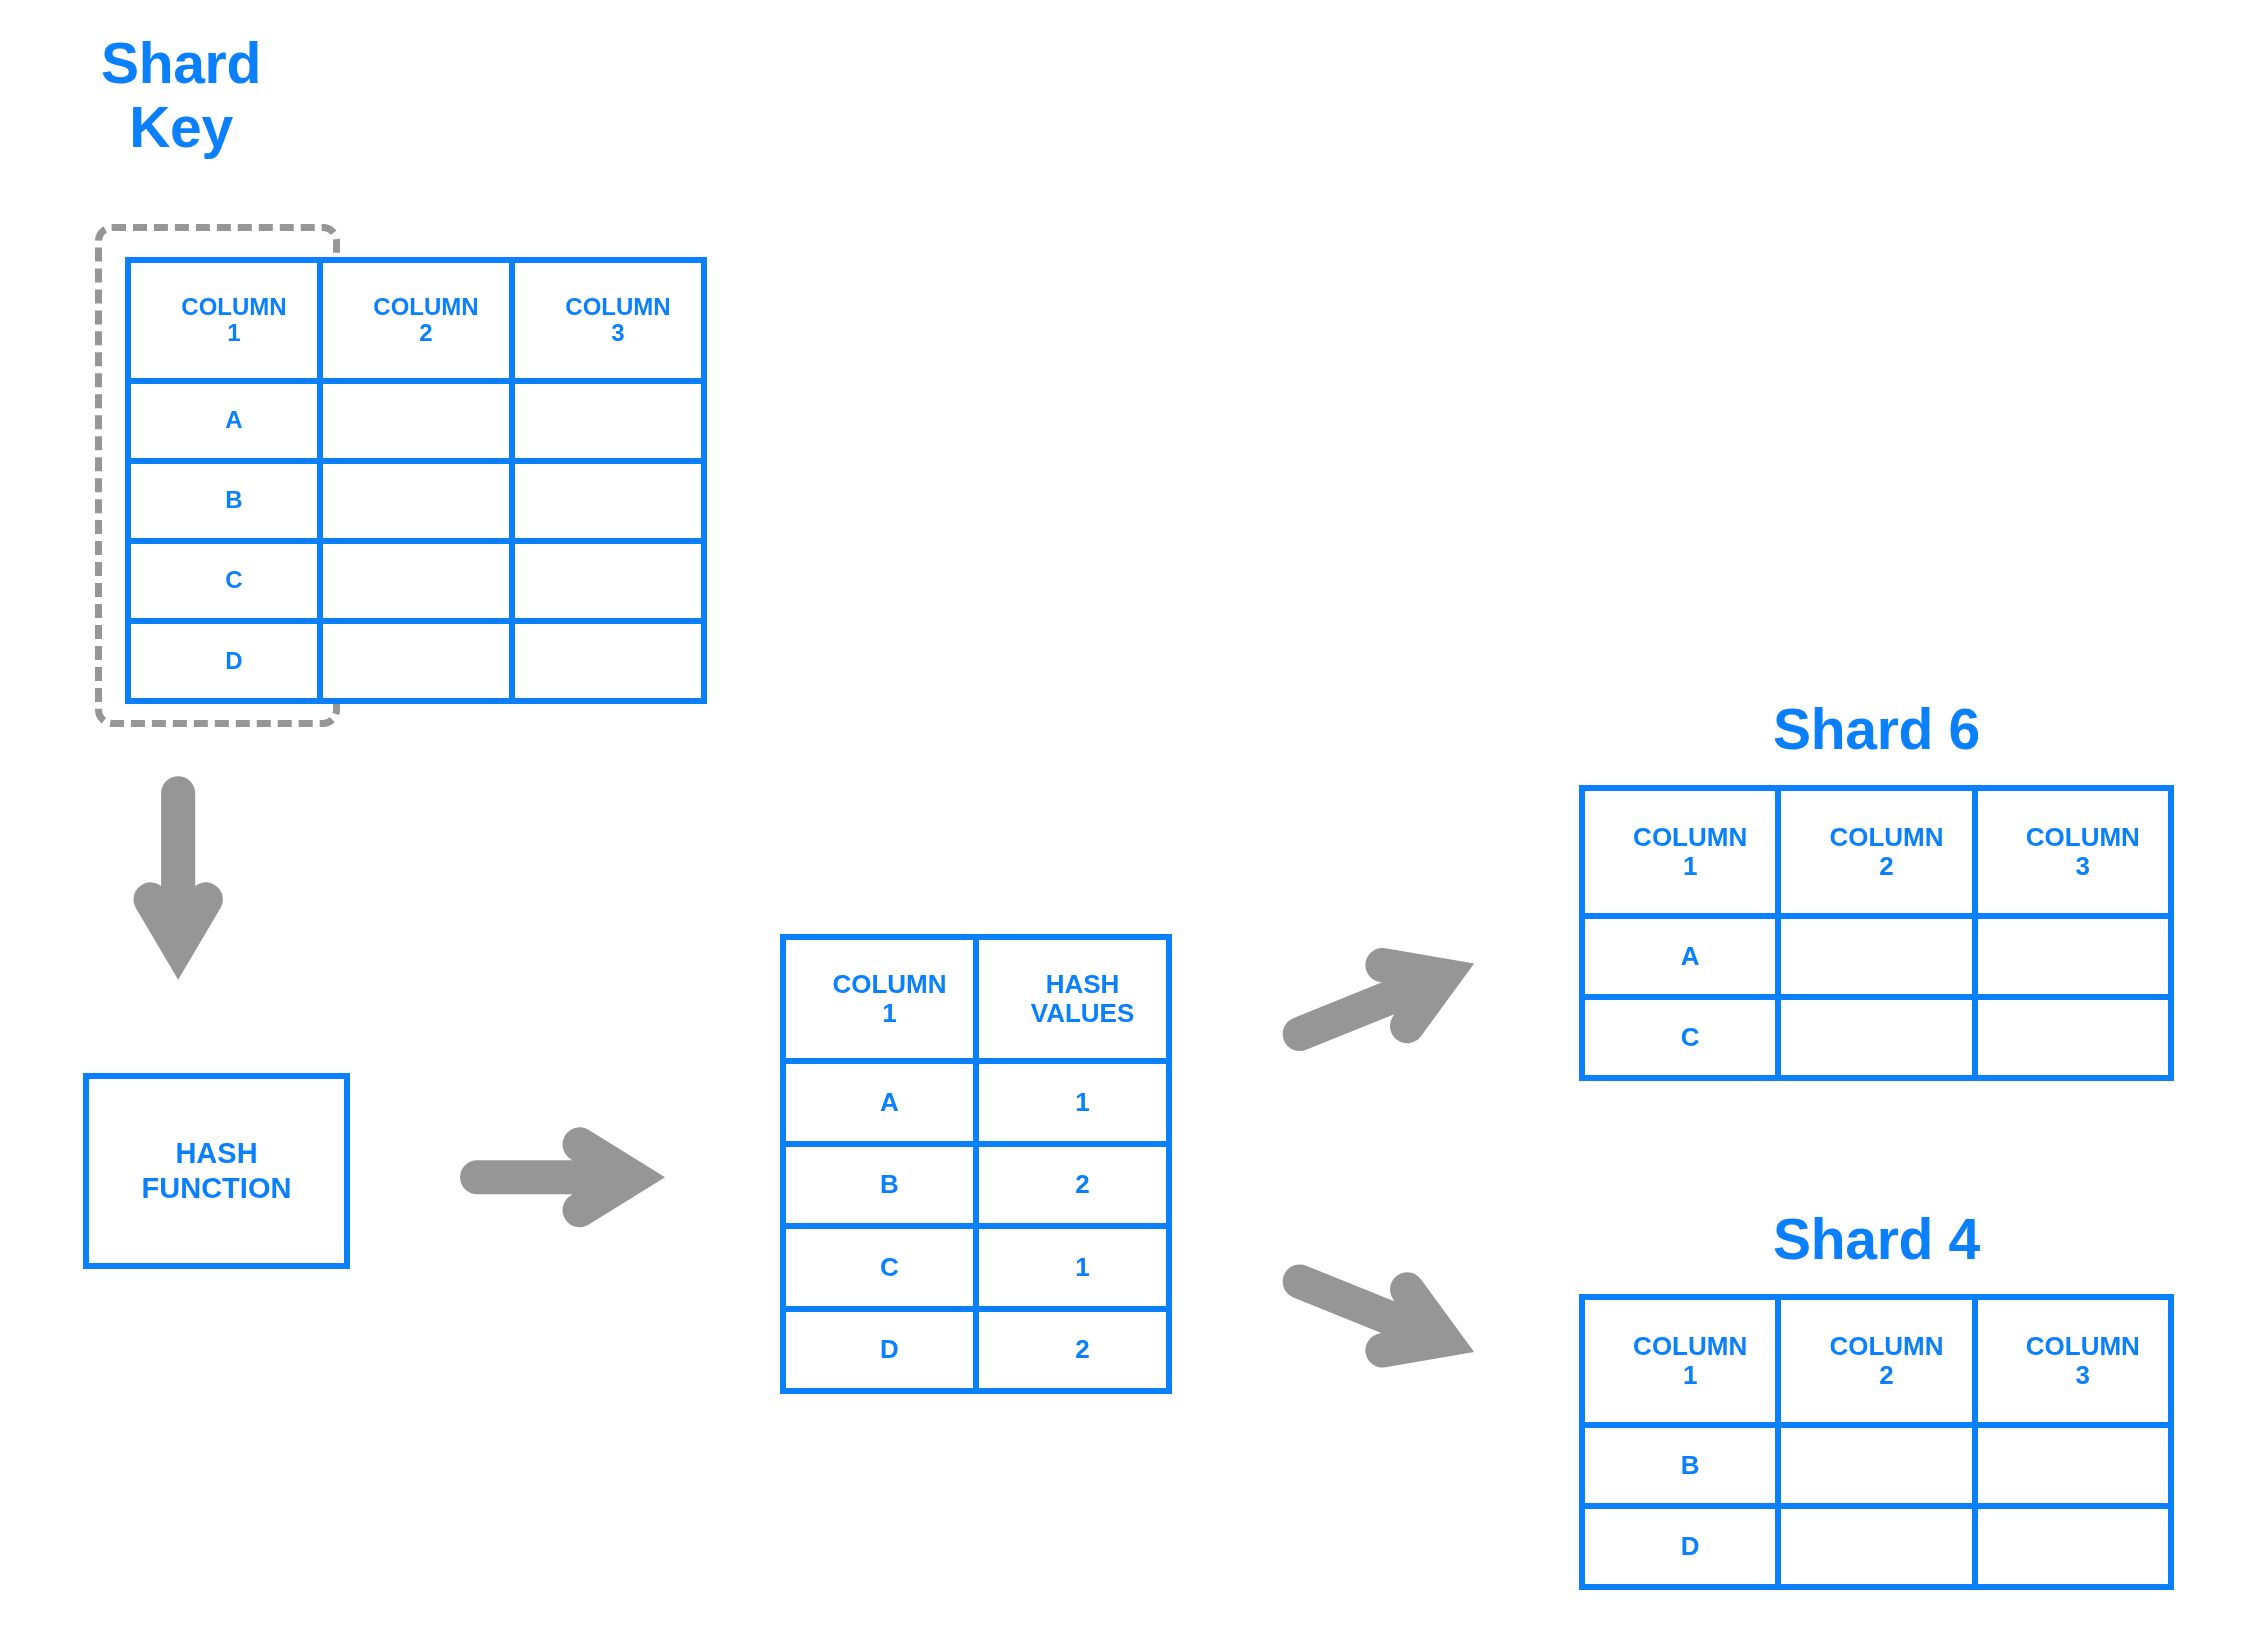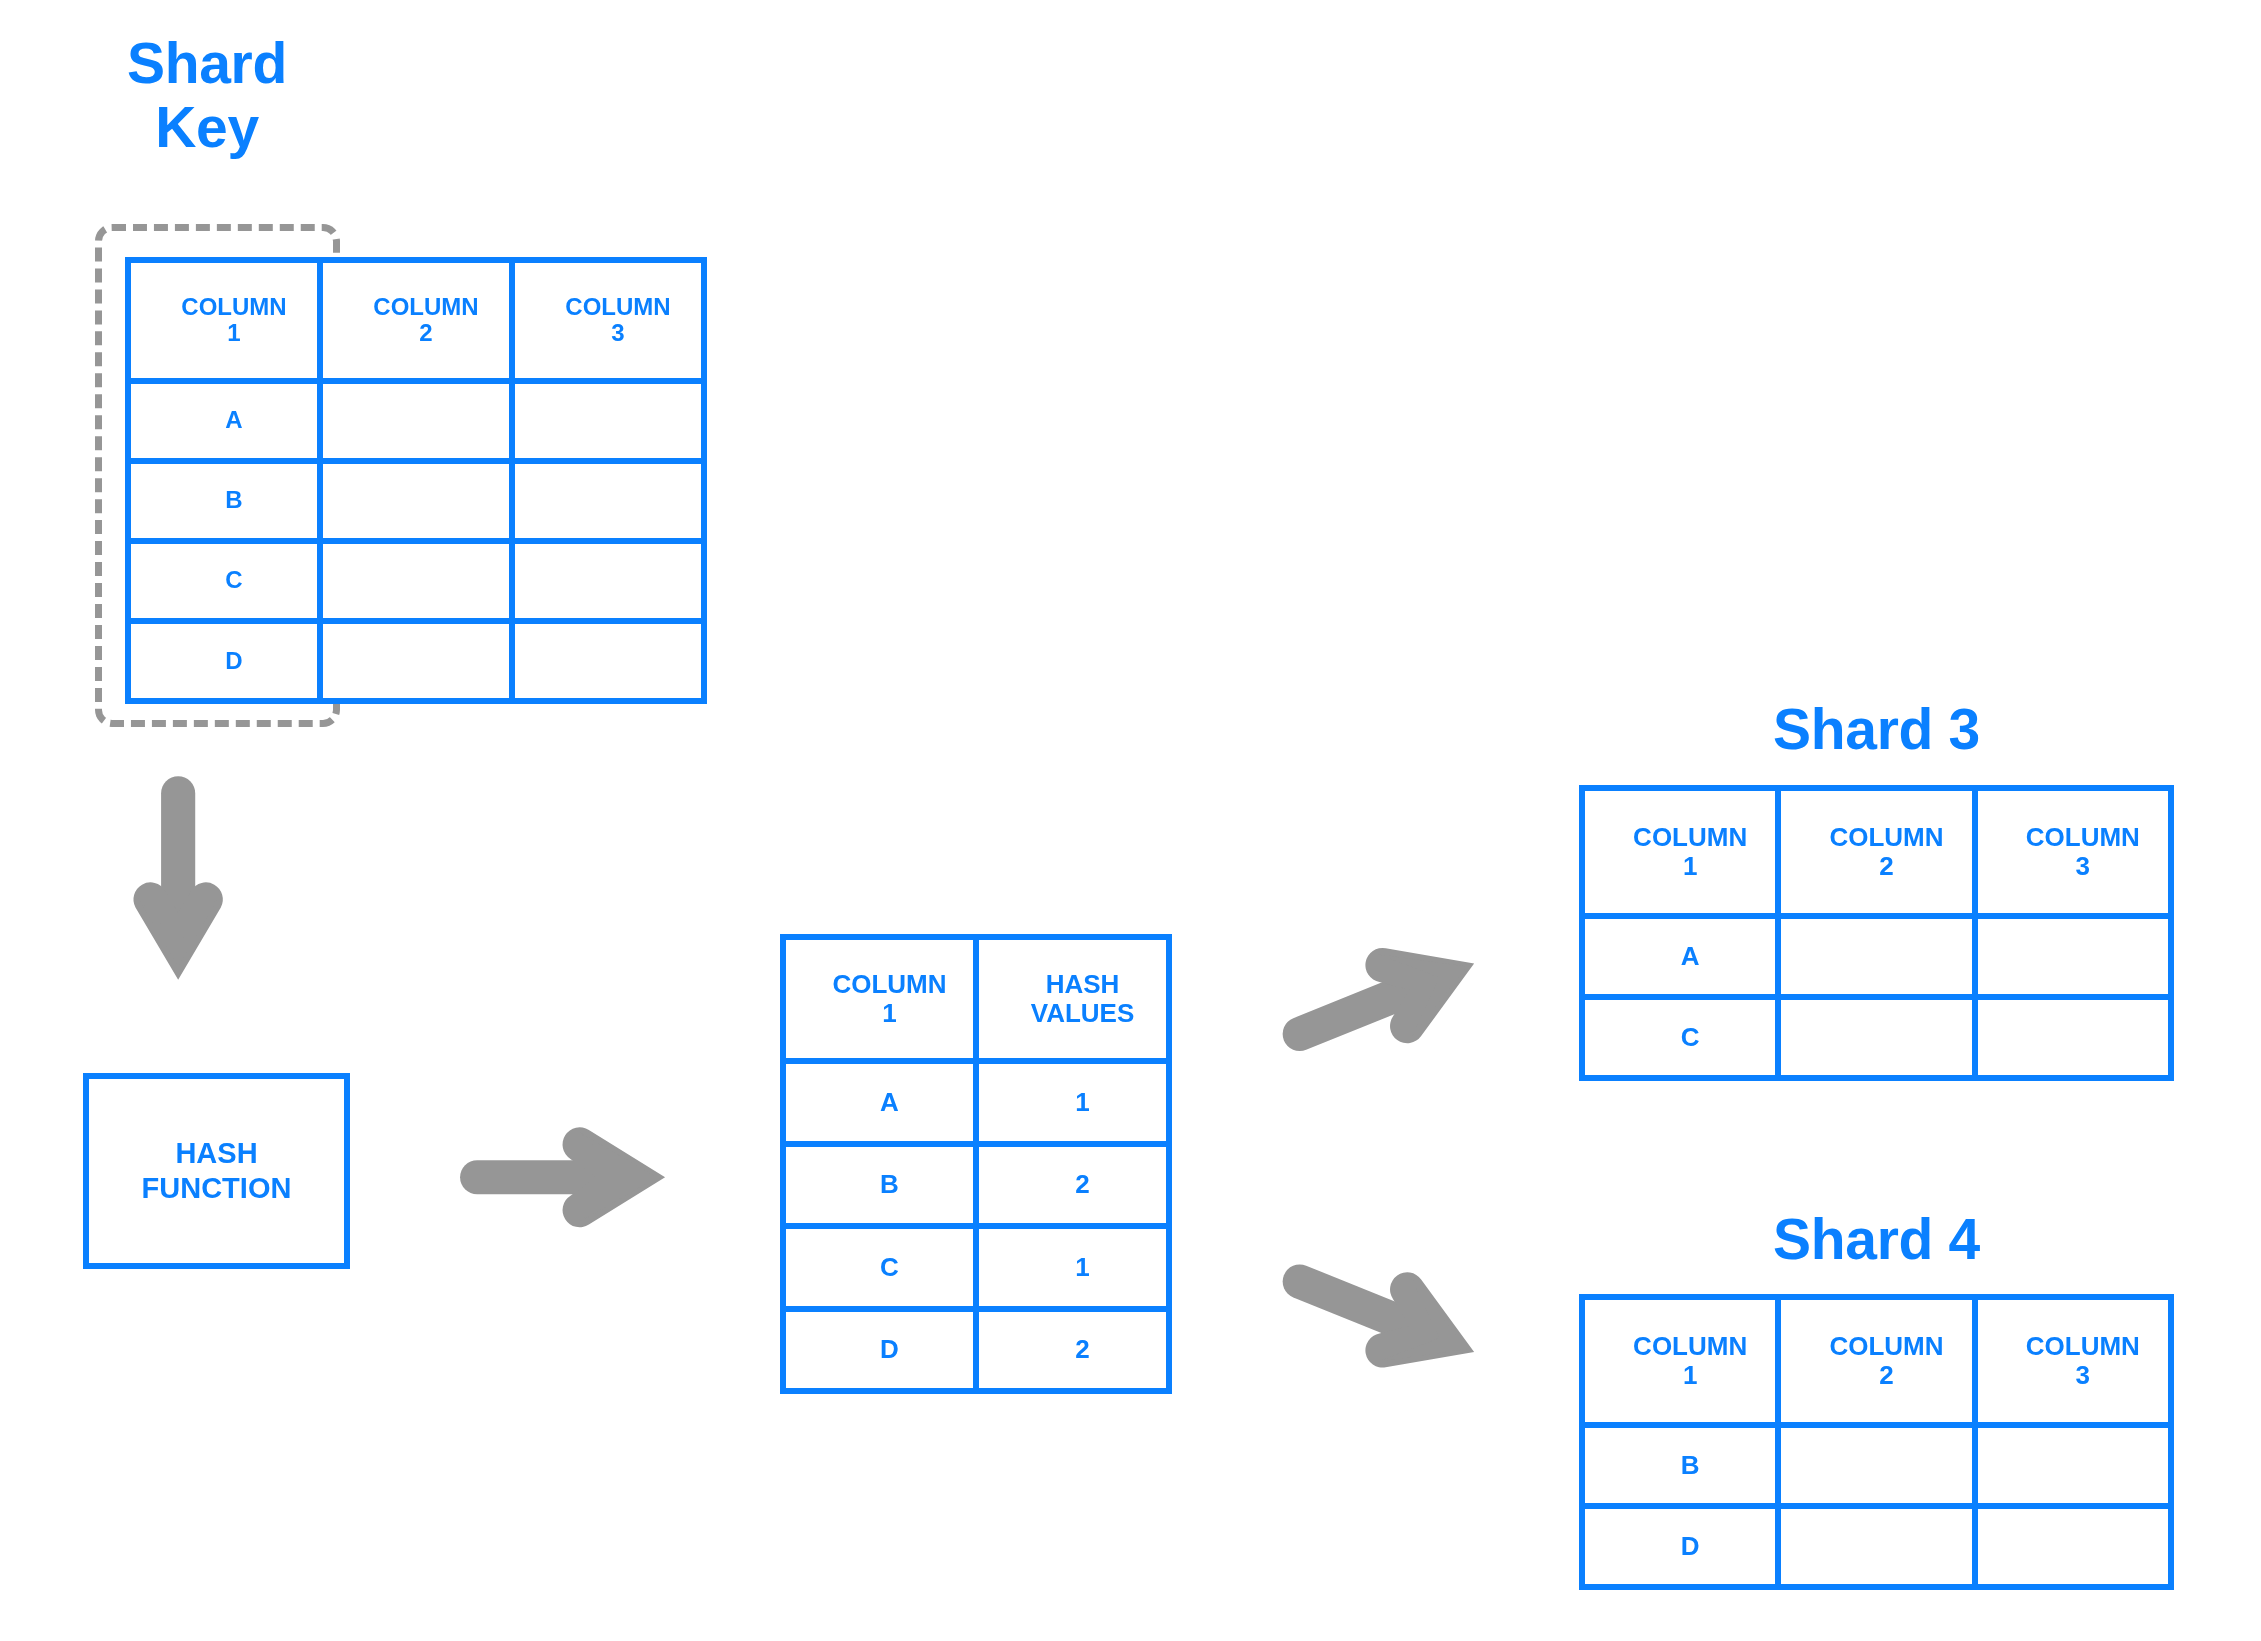--- a/index.html
+++ b/index.html
@@ -22,21 +22,21 @@
   
   .title {
     color: #0a80ff;
     font-weight: bold;
     line-height: 1.12;
     text-align: center;
     white-space: pre-line;
     letter-spacing: -0.3px;
   }
   #shard-key-title {
-    left: 82px;
+    left: 56px;
     top: 32px;
     width: 250px;
     font-size: 57px;
   }
   #shard1-title {
     left: 1579px;
     top: 698px;
     width: 595px;
     font-size: 57px;
   }
@@ -232,21 +232,21 @@
   <div class="abs" id="arrow-down-right">
     <svg class="arrow-svg" width="217" height="197" viewBox="0 0 330 280" xmlns="http://www.w3.org/2000/svg">
       <g fill="#969696" transform="rotate(22 165 110)">
         <rect x="0" y="84" width="230" height="52" rx="26"></rect>
         <path d="M 312 110 L 196 38 A 26 26 0 0 0 168 82 L 206 110 L 168 138 A 26 26 0 0 0 196 182 Z"></path>
         <path d="M 182 42 L 300 110 L 182 178 L 255 110 Z"></path>
       </g>
     </svg>
   </div>
 
-  <div class="abs title" id="shard1-title">Shard 3</div>
+  <div class="abs title" id="shard1-title">Shard 6</div>
   <div class="abs tbl shard-table" id="shard1-table">
     <div class="cell">COLUMN
 1</div>
     <div class="cell">COLUMN
 2</div>
     <div class="cell">COLUMN
 3</div>
 
     <div class="cell">A</div>
     <div class="cell"></div>

